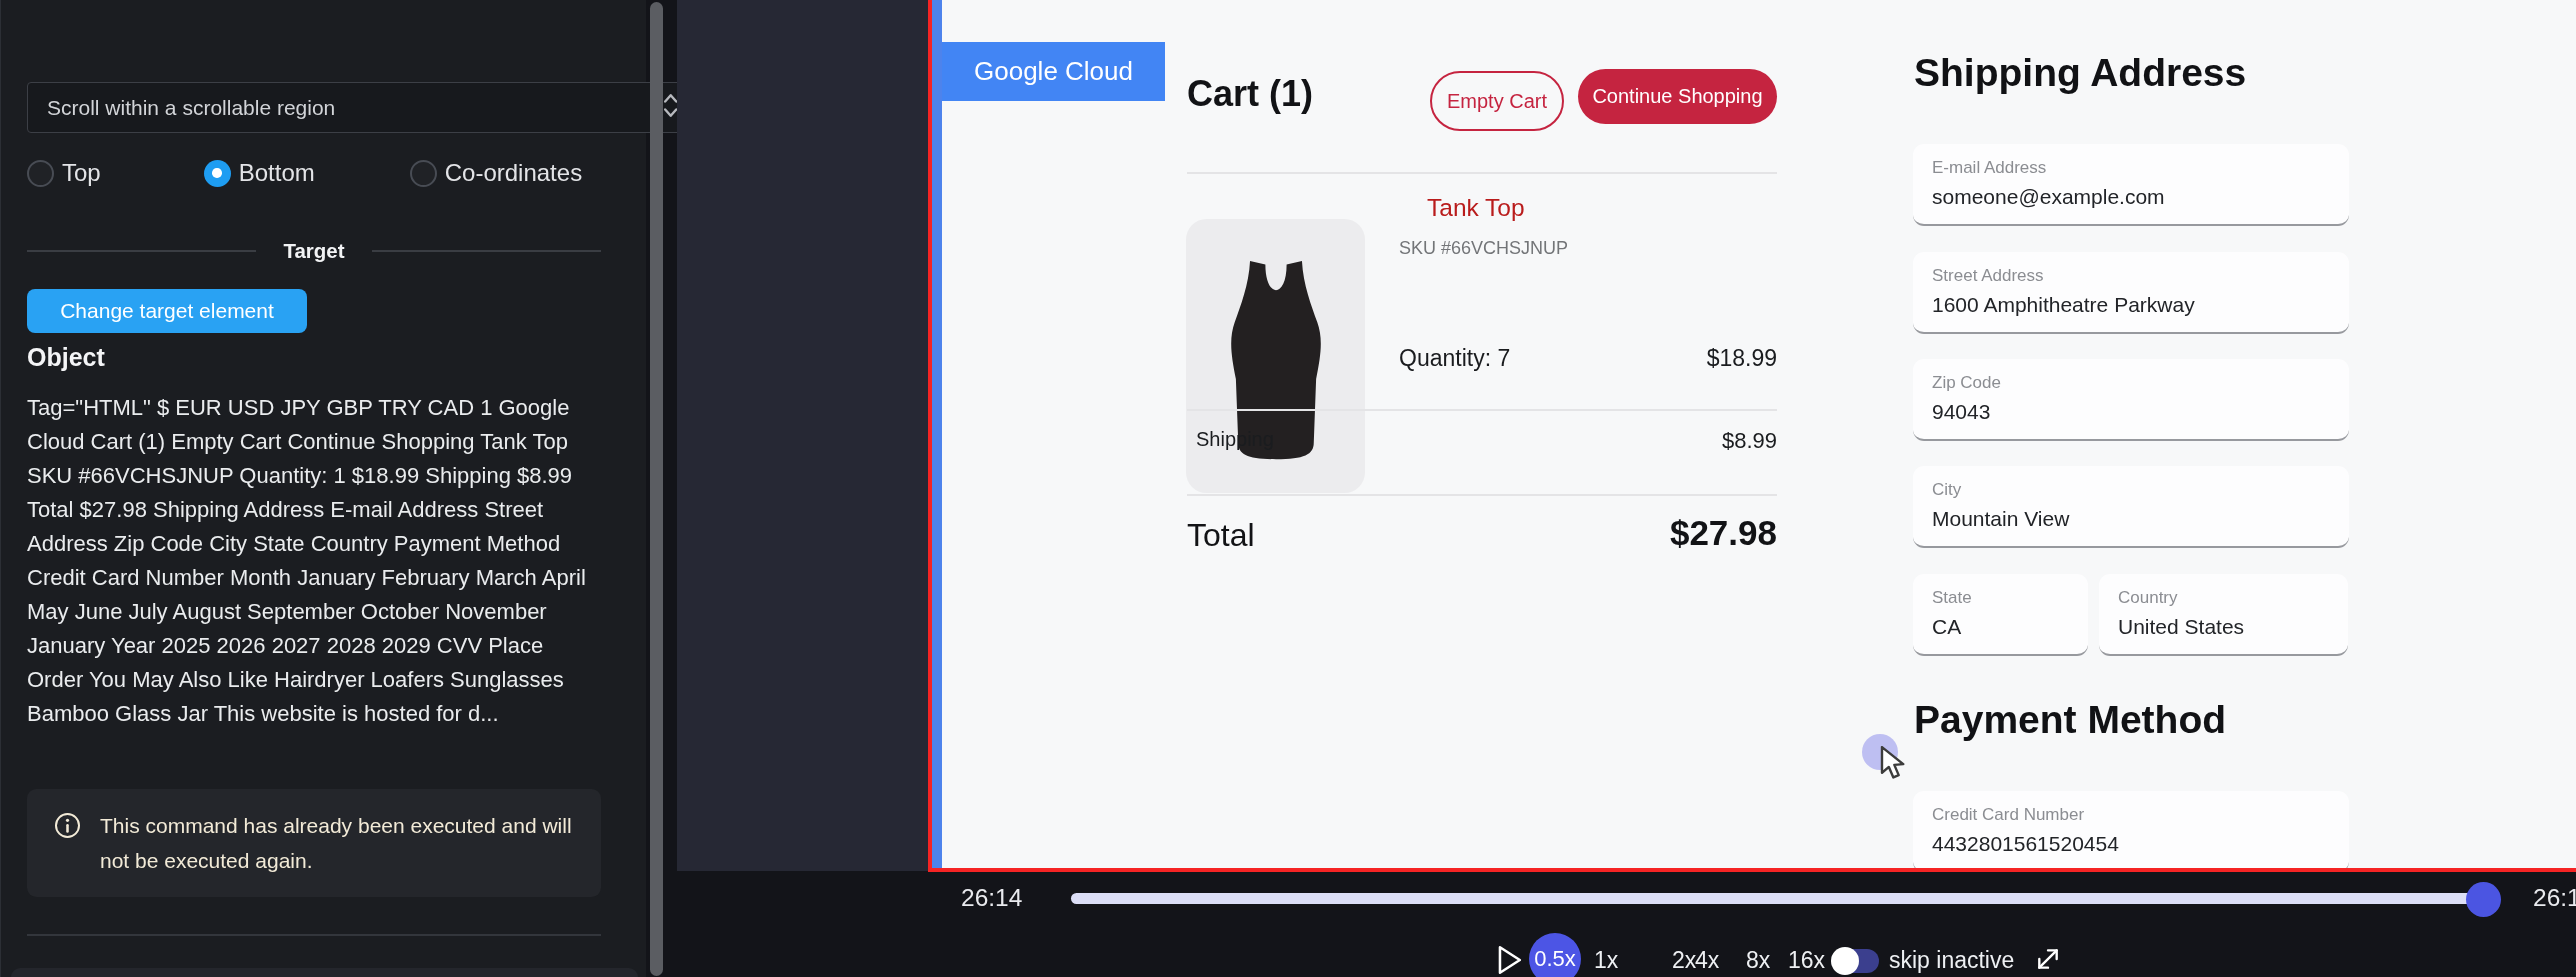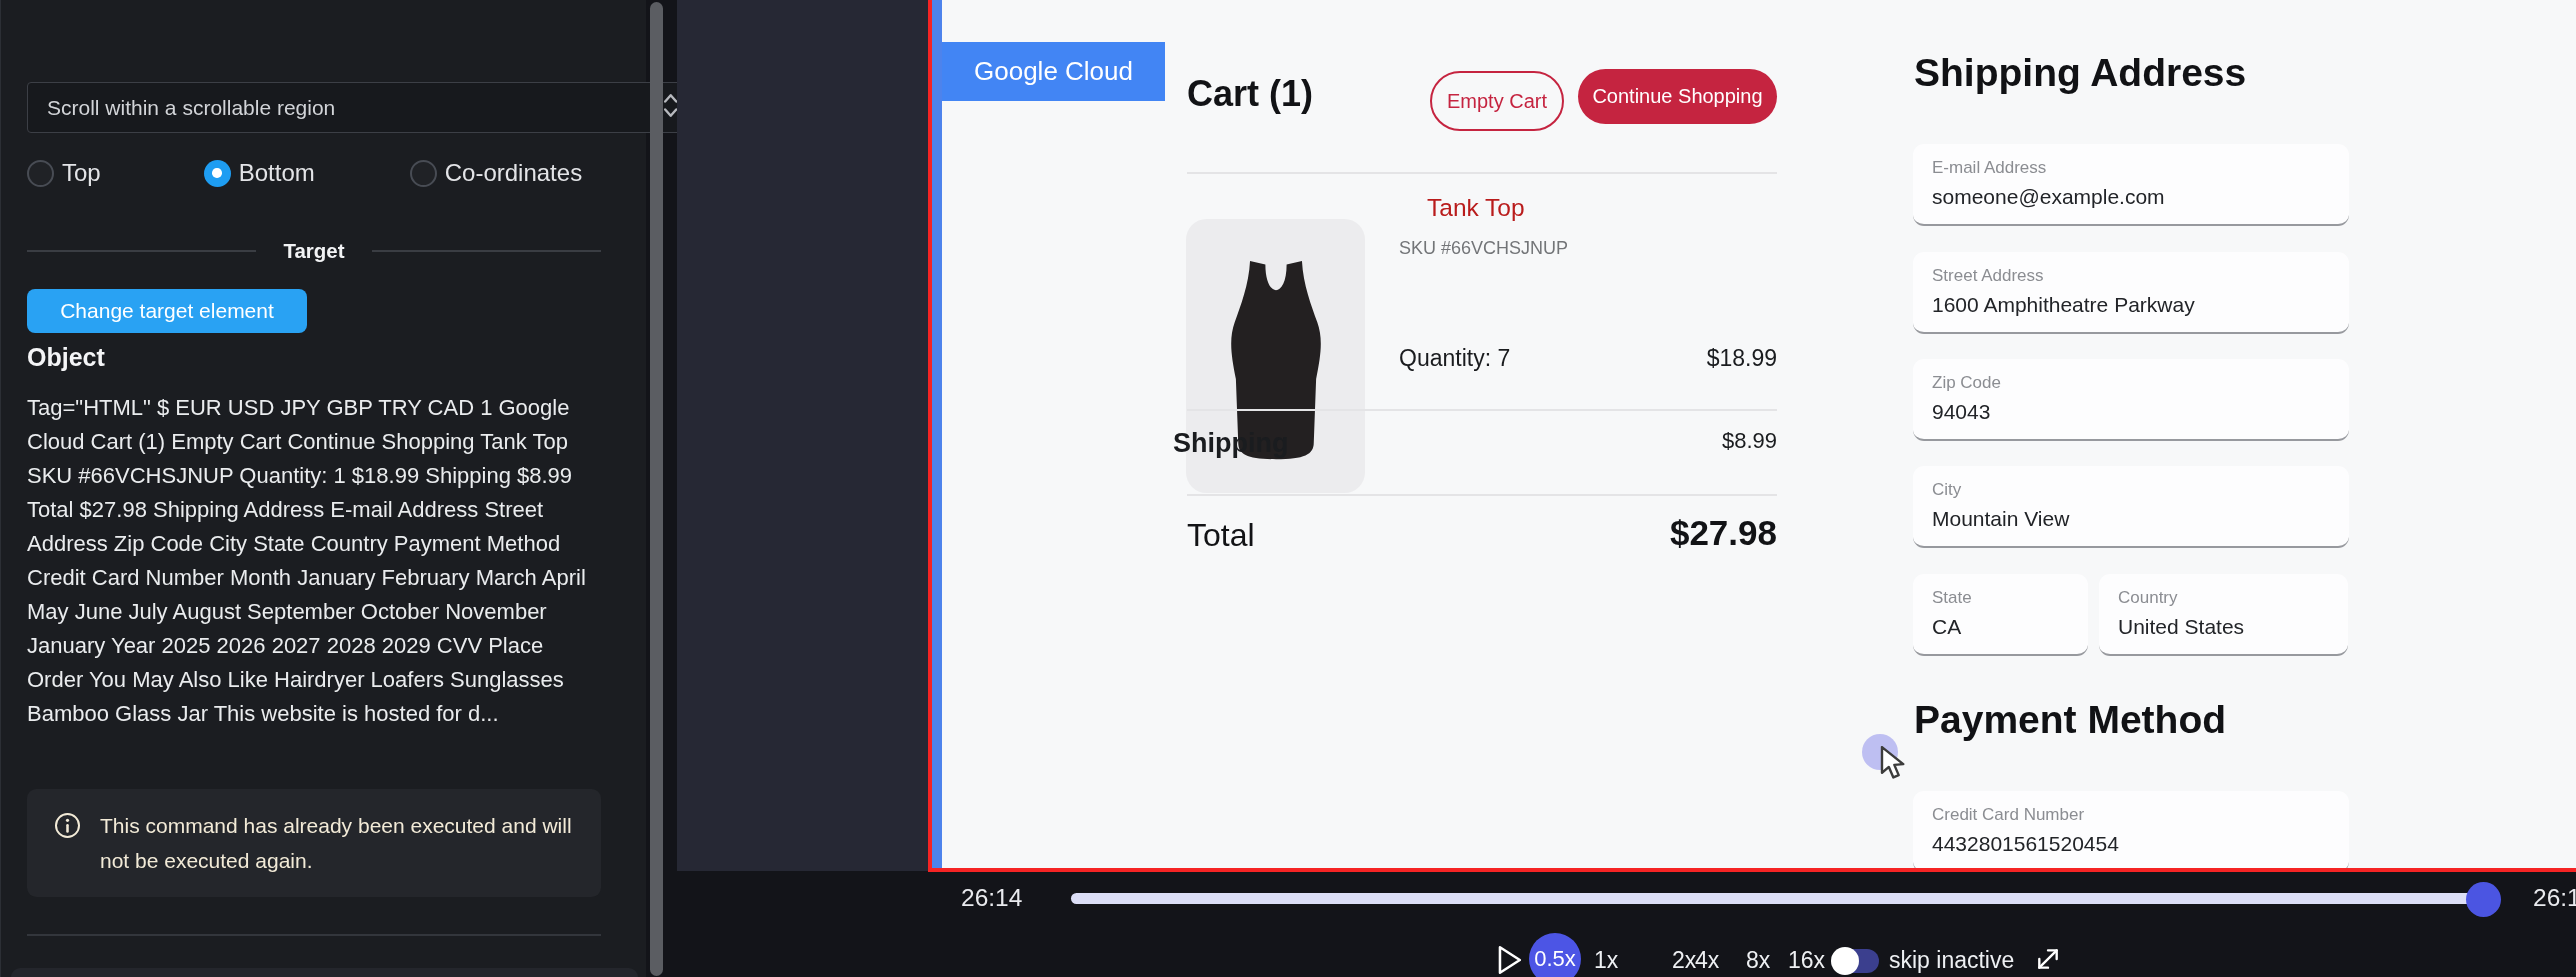--- a/index.html
+++ b/index.html
@@ -94,21 +94,21 @@
 
   .product-img {
     left:244px; top:219px; width:179px; height:274px;
     background:#ececee; border-radius:20.5px;
     display:flex; align-items:center; justify-content:center;
   }
   .product-name { left:457px; top:194px; font-size:24.5px; font-weight:500; color:#b91c1c;margin-left:28px; }
   .product-sku  { left:457px; top:238px; font-size:18px; color:#737578; }
   .product-qty  { left:457px; top:345px; font-size:23px; color:#1a1c1f; }
   .product-price{ right:799px; top:345px; font-size:23px; color:#1a1c1f; }
-  .ship-label { left:231px; top:428px; font-size:27px; color:#1a1c1f;font-weight:bold; }
+  .ship-label { left:254px; top:428px; font-size:20px; color:#1a1c1f; }
   .ship-value { right:799px; top:428px; font-size:22px; color:#1a1c1f; }
   .total-label { left:245px; top:517px; font-size:32px; font-weight:500; color:#121316; }
   .total-value { right:799px; top:513px; font-size:35px; font-weight:700; color:#121316; }
 
   .col-heading { left:972px; font-size:39px; font-weight:600; color:#111215; }
   .addr-heading { top:51px; }
   .pay-heading  { top:698px; }
 
   .field-card {
     left:971px; width:436px; height:82px;

